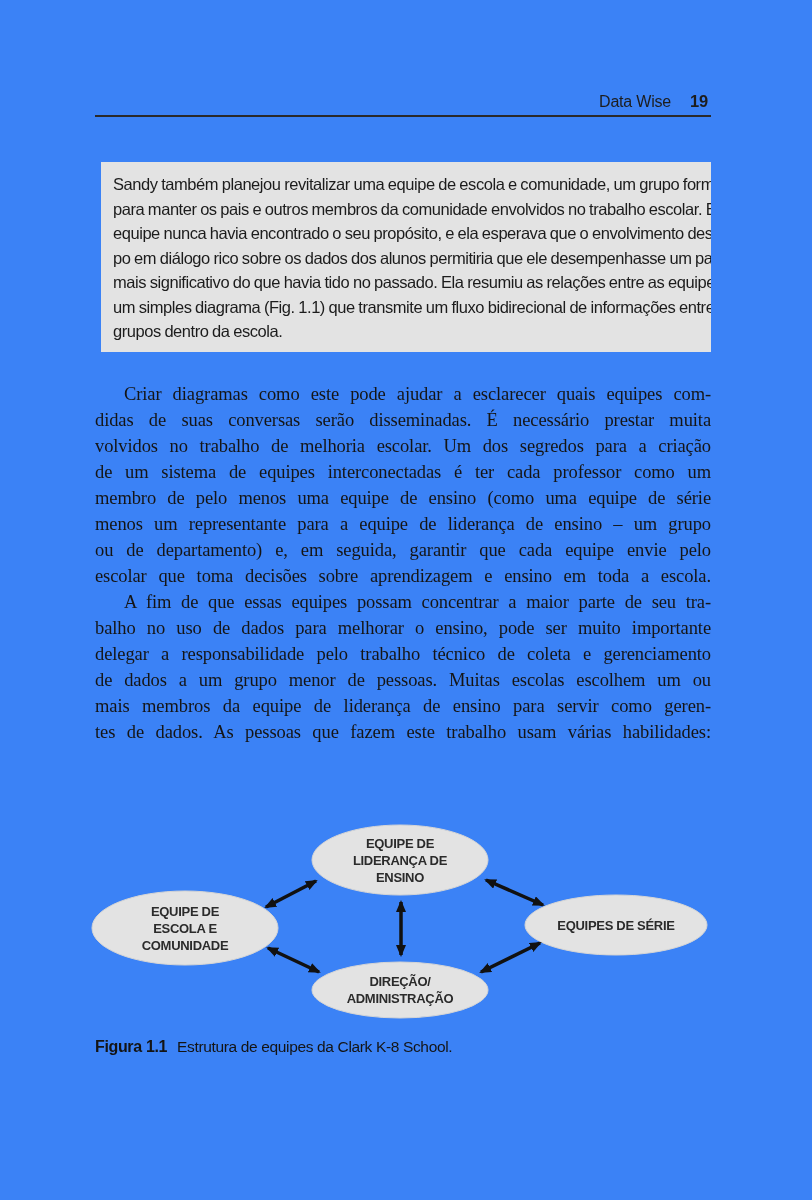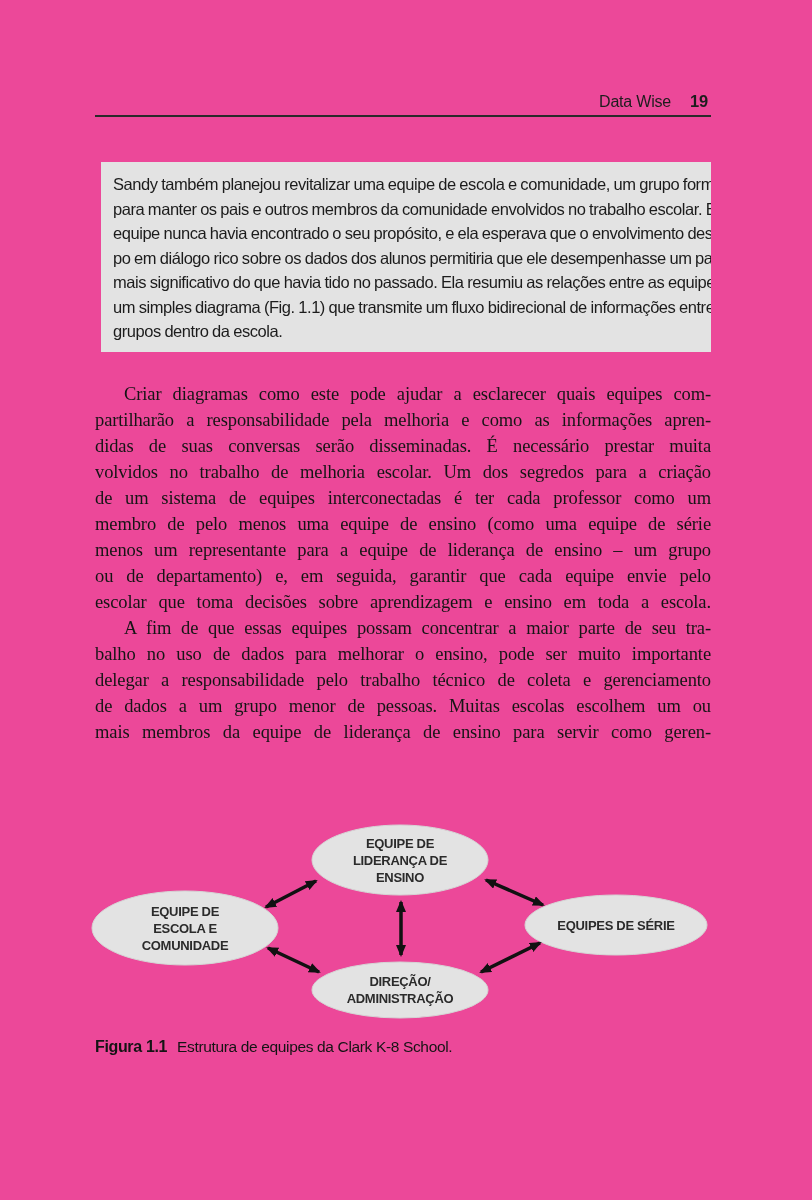--- a/index.html
+++ b/index.html
@@ -1,17 +1,17 @@
 <!DOCTYPE html>
 <html><head>
 <meta charset="utf-8">
 <style>
   html,body { margin:0; padding:0; background:#ffffff; }
   .page {
-    position:relative; width:812px; height:1200px; background:#ec4899;
+    position:relative; width:812px; height:1200px; background:#3b82f6;
     overflow:hidden; color:#1a1a1a;
   }
 
   
   .running-head {
     position:absolute; left:95px; top:92px; width:616px;
     border-bottom:2px solid #2a2a2a; padding-bottom:4px;
     text-align:right; font-family:"Liberation Sans", sans-serif;
     font-size:16px; color:#1d1d1d; letter-spacing:-0.2px;
   }
@@ -72,33 +72,33 @@
     <div class="cline">para manter os pais e outros membros da comunidade envolvidos no trabalho escolar. Essa</div>
     <div class="cline">equipe nunca havia encontrado o seu propósito, e ela esperava que o envolvimento deste gru-</div>
     <div class="cline">po em diálogo rico sobre os dados dos alunos permitiria que ele desempenhasse um papel</div>
     <div class="cline">mais significativo do que havia tido no passado. Ela resumiu as relações entre as equipes em</div>
     <div class="cline">um simples diagrama (Fig. 1.1) que transmite um fluxo bidirecional de informações entre os</div>
     <div class="cline last">grupos dentro da escola.</div>
   </section>
 
   <section class="body-text">
     <div class="bline indent">Criar diagramas como este pode ajudar a esclarecer quais equipes com-</div>
-    <div class="bline">partilharão a responsabilidade pela melhoria e como as informações apren-</div>
     <div class="bline">didas de suas conversas serão disseminadas. É necessário prestar muita</div>
     <div class="bline">volvidos no trabalho de melhoria escolar. Um dos segredos para a criação</div>
     <div class="bline">de um sistema de equipes interconectadas é ter cada professor como um</div>
     <div class="bline">membro de pelo menos uma equipe de ensino (como uma equipe de série</div>
     <div class="bline">menos um representante para a equipe de liderança de ensino – um grupo</div>
     <div class="bline">ou de departamento) e, em seguida, garantir que cada equipe envie pelo</div>
     <div class="bline">escolar que toma decisões sobre aprendizagem e ensino em toda a escola.</div>
     <div class="bline indent">A fim de que essas equipes possam concentrar a maior parte de seu tra-</div>
     <div class="bline">balho no uso de dados para melhorar o ensino, pode ser muito importante</div>
     <div class="bline">delegar a responsabilidade pelo trabalho técnico de coleta e gerenciamento</div>
     <div class="bline">de dados a um grupo menor de pessoas. Muitas escolas escolhem um ou</div>
     <div class="bline">mais membros da equipe de liderança de ensino para servir como geren-</div>
+    <div class="bline">tes de dados. As pessoas que fazem este trabalho usam várias habilidades:</div>
   </section>
 
   <figure class="figure" style="margin:0;">
     <svg class="diagram-svg" viewBox="0 810 812 250" xmlns="http://www.w3.org/2000/svg">
       <defs>
         <marker id="ah" markerUnits="userSpaceOnUse" markerWidth="14" markerHeight="12" refX="10" refY="5" orient="auto-start-reverse">
           <polygon points="0,0 12,5 0,10" fill="#111111"></polygon>
         </marker>
       </defs>
 

